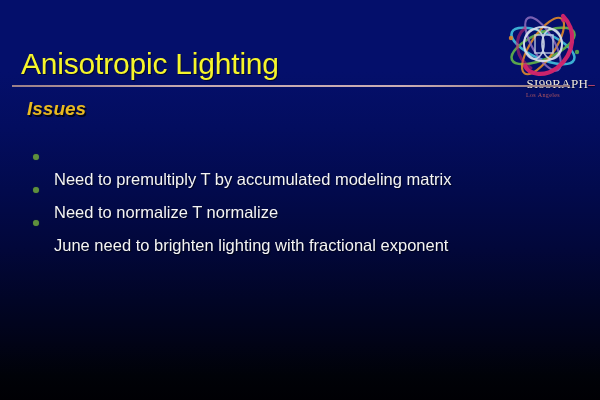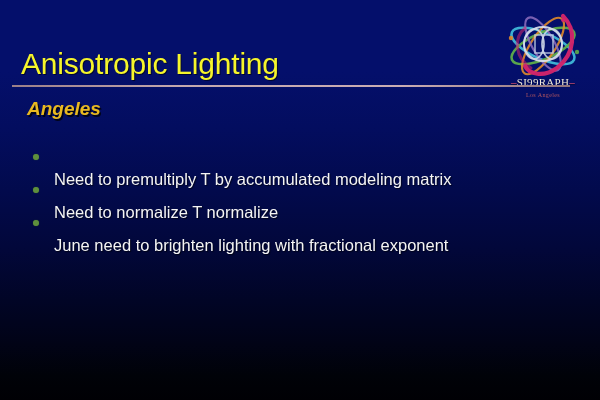--- a/index.html
+++ b/index.html
@@ -111,23 +111,23 @@
     left: 0;
     top: 0;
     width: 104px;
     height: 72px;
   }
   #logo-wordmark {
     position: absolute;
     left: 0;
     top: 68px;
     width: 104px;
-    text-align: center;
+    text-align: right;
     font-family: "Liberation Serif", "DejaVu Serif", serif;
-    font-size: 11px;
+    font-size: 13px;
     letter-spacing: 0.3px;
     color: #efe9de;
     white-space: nowrap;
     text-shadow: 0 1px 1px rgba(0,0,0,0.6);
   }
   .wm-dash {
     color: #c64a6e;
     font-weight: bold;
   }
   #logo-city {
@@ -176,21 +176,21 @@
       <span class="wm-dash">–</span><span>SI99RAPH</span><span class="wm-dash">–</span>
     </div>
 
     <div id="logo-city">Los Angeles</div>
   </div>
 
   <div id="slide-title">Anisotropic Lighting</div>
 
   <div id="title-rule"></div>
 
-  <div id="subhead">Angeles</div>
+  <div id="subhead">Issues</div>
 
   <ul id="bullet-list">
     <li class="bullet-row">
       <span class="bullet-dot"></span>
       <span class="bullet-text">Need to premultiply T by accumulated modeling matrix</span>
     </li>
     <li class="bullet-row">
       <span class="bullet-dot"></span>
       <span class="bullet-text">Need to normalize T normalize</span>
     </li>

